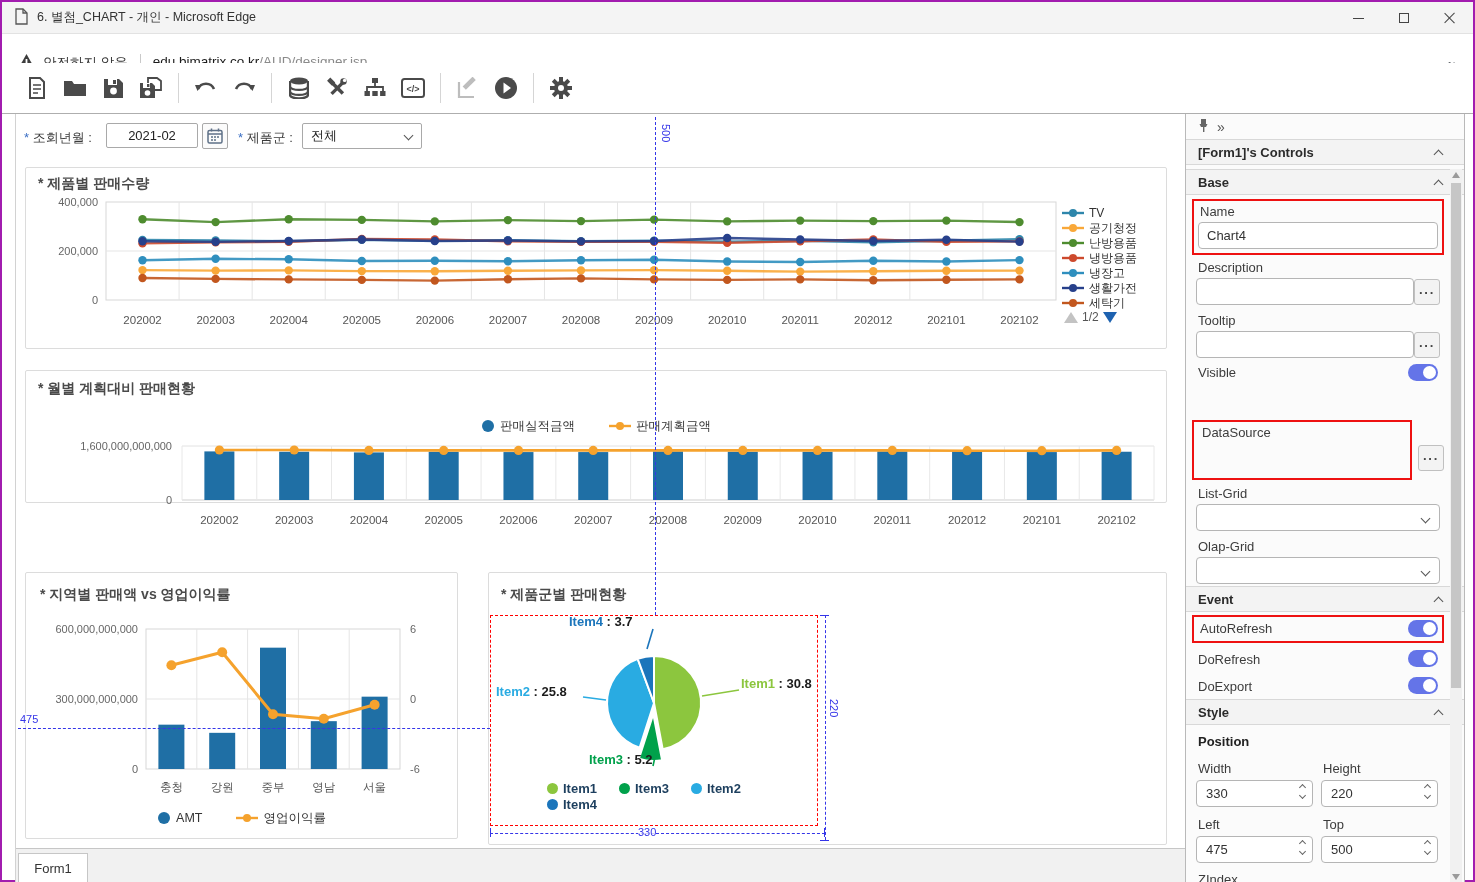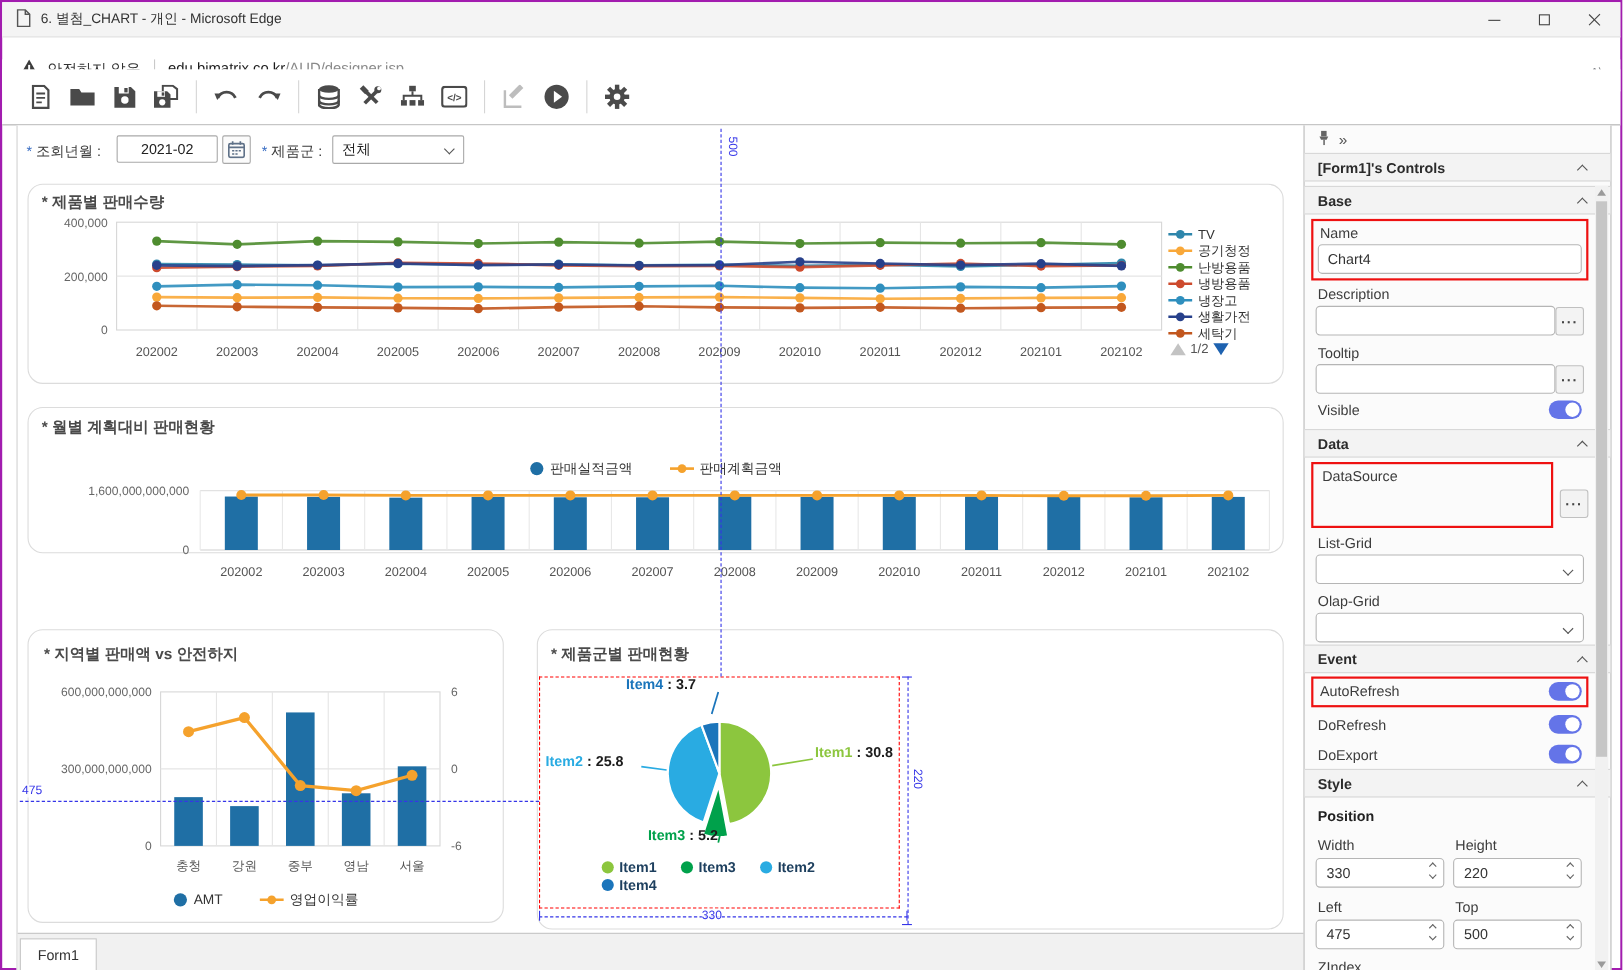--- a/index.html
+++ b/index.html
@@ -44,21 +44,21 @@
   .flt-label{font-size:13px;color:#3a3a3a;}
   .flt-label .star{color:#3b6fc4;}
   .txt-input{border:1px solid #a9a9a9;border-radius:2px;background:#fff;font-size:13px;color:#222;font-family:inherit;}
   .cal-btn{border:1px solid #a9a9a9;border-radius:2px;background:#fbfbfb;display:flex;align-items:center;justify-content:center;}
   .selectbox{border:1px solid #a9a9a9;border-radius:2px;background:#fff;display:flex;align-items:center;padding:0 8px;position:relative;color:#222;}
   .selectbox .chev{position:absolute;right:9px;top:8px;}
   .chev{width:7px;height:7px;border-right:1.6px solid #555;border-bottom:1.6px solid #555;transform:rotate(45deg);display:inline-block;}
   .chev-up{transform:rotate(225deg);}
 
   
-  .chart-panel{position:absolute;background:#fff;border:1px solid #dcdcdc;border-radius:14px;}
+  .chart-panel{position:absolute;background:#fff;border:1px solid #dcdcdc;border-radius:2px;}
   .chart-title{position:absolute;font-size:14px;font-weight:bold;color:#4a4a4a;}
   svg text.tick{fill:#666;font-size:11px;font-family:"Liberation Sans",sans-serif;}
   svg text.cat{fill:#555;font-size:11.5px;font-family:"Liberation Sans",sans-serif;}
   .legend-v{position:absolute;display:flex;flex-direction:column;gap:1px;}
   .legend-item{display:flex;align-items:center;gap:5px;font-size:12px;color:#333;height:14px;}
   .legend-h{position:absolute;display:flex;justify-content:center;gap:34px;width:100%;}
   .legend-h .legend-item{font-size:12.5px;}
   .legend-pg{position:absolute;display:flex;align-items:center;gap:4px;font-size:12px;color:#555;}
   .tri-up{width:0;height:0;border-left:7px solid transparent;border-right:7px solid transparent;border-bottom:11px solid #c3c3c3;}
   .tri-down{width:0;height:0;border-left:7px solid transparent;border-right:7px solid transparent;border-top:11px solid #1e62b0;}
@@ -552,21 +552,21 @@
             <circle cx="785.5" cy="13.4" r="4.6" fill="#f5a22d"></circle>
             <circle cx="860.3" cy="13.4" r="4.6" fill="#f5a22d"></circle>
             <circle cx="935.1" cy="13.7" r="4.6" fill="#f5a22d"></circle>
             <circle cx="1009.8" cy="13.7" r="4.6" fill="#f5a22d"></circle>
             <circle cx="1084.6" cy="13.4" r="4.6" fill="#f5a22d"></circle>
           </g>
         </svg>
     </div>
 
     <div class="chart-panel" style="left:9px;top:458px;width:433px;height:267px;">
-      <div class="chart-title" style="left:14px;top:13px;">* 지역별 판매액 vs 안전하지</div>
+      <div class="chart-title" style="left:14px;top:13px;">* 지역별 판매액 vs 영업이익률</div>
       <svg style="position:absolute;left:2px;top:40px;" width="429" height="196">
           <g>
             <rect x="118" y="16" width="254" height="140" fill="none" stroke="#d7d7d7"></rect>
             <line x1="168.8" y1="16" x2="168.8" y2="156" stroke="#e5e5e5"></line>
             <line x1="219.6" y1="16" x2="219.6" y2="156" stroke="#e5e5e5"></line>
             <line x1="270.4" y1="16" x2="270.4" y2="156" stroke="#e5e5e5"></line>
             <line x1="321.2" y1="16" x2="321.2" y2="156" stroke="#e5e5e5"></line>
             <line x1="118" y1="86" x2="372" y2="86" stroke="#e5e5e5"></line>
           </g>
           <text x="110" y="20" text-anchor="end" class="tick">600,000,000,000</text>
@@ -696,24 +696,20 @@
     <input class="rp-input" style="left: 12px; top: 108px; width: 240px; height: 27px;" value="Chart4">
     <div class="rp-label" style="left:12px;top:146px;">Description</div>
     <input class="rp-input" style="left: 10px; top: 164px; width: 218px; height: 27px;">
     <span class="dots-btn" style="left:228px;top:165px;"></span>
     <div class="rp-label" style="left:12px;top:199px;">Tooltip</div>
     <input class="rp-input" style="left: 10px; top: 217px; width: 218px; height: 27px;">
     <span class="dots-btn" style="left:228px;top:218px;"></span>
     <div class="rp-label" style="left:12px;top:251px;">Visible</div>
     <span class="toggle" style="left:222px;top:250px;"></span>
 
-    <div class="rp-header" style="top:276px;">
-      <span>Data</span>
-        <span class="chev chev-up"></span>
-    </div>
     <div class="hlbox" style="left:6px;top:306px;width:220px;height:60px;"></div>
     <div class="rp-label" style="left:16px;top:311px;">DataSource</div>
     <span class="dots-btn" style="left:232px;top:331px;"></span>
     <div class="rp-label" style="left:12px;top:372px;">List-Grid</div>
     <div class="rp-select" style="left:10px;top:390px;width:244px;height:27px;">
         <span class="chev"></span>
       </div>
     <div class="rp-label" style="left:12px;top:425px;">Olap-Grid</div>
     <div class="rp-select" style="left:10px;top:443px;width:244px;height:27px;">
         <span class="chev"></span>

